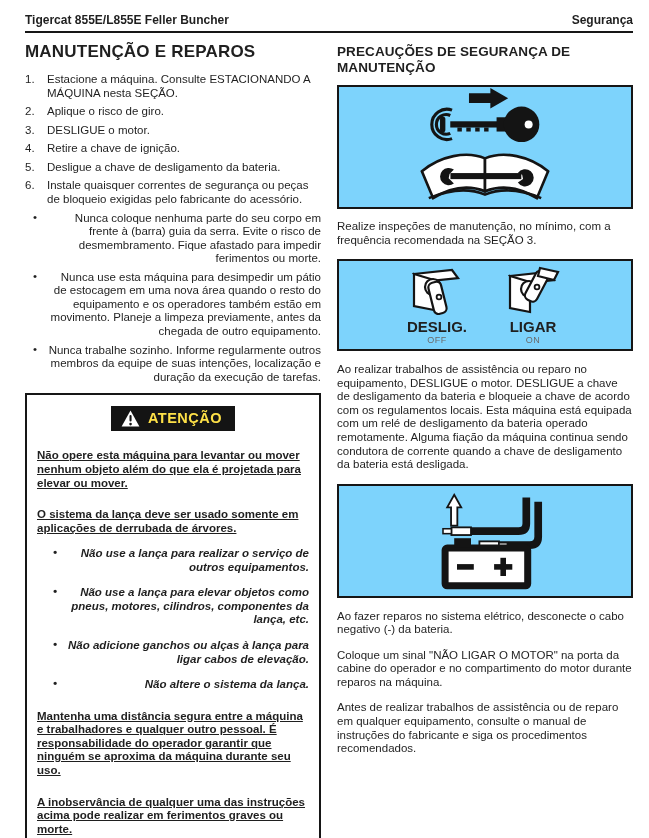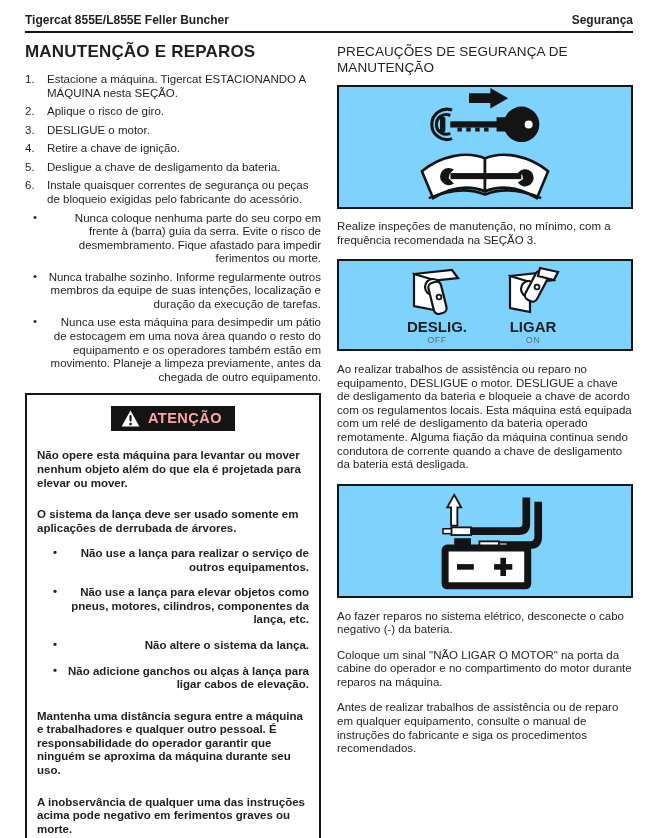--- a/index.html
+++ b/index.html
@@ -10,42 +10,42 @@
   .page{position:relative;width:649px;height:838px;}
   .pg-header{
     display:flex;justify-content:space-between;align-items:center;
     padding:13px 16px 0 25px;font-weight:bold;font-size:12px;
   }
   .pg-rule{height:0;border-bottom:2px solid #161616;margin:4px 16px 0 25px;}
   .columns{display:flex;gap:16px;padding:6px 16px 0 25px;font-size:11.5px;line-height:1.18;}
   .col{width:296px;flex:none;}
 
   .title-left{font-size:17px;font-weight:bold;margin:3px 0 11px 0;letter-spacing:.2px;}
-  .title-right{font-size:13.5px;font-weight:normal;margin:5px 0 10px 0;line-height:1.15;letter-spacing:.1px;}
+  .title-right{font-size:13.5px;font-weight:bold;margin:5px 0 10px 0;line-height:1.15;letter-spacing:.1px;}
 
   ol.steps{list-style:none;margin:0;padding:0;}
   ol.steps li{display:flex;margin-bottom:5px;}
   ol.steps .num{width:22px;flex:none;}
   ol.steps .txt{flex:1;}
 
   ul.dots{list-style:none;margin:2px 0 0 0;padding:0;}
   ul.dots li{position:relative;margin:0 0 5px 8px;padding-left:12px;text-align:right;}
   ul.dots li::before{content:"\2022";position:absolute;left:0;top:-1px;}
 
   .warnbox{
     border:2px solid #161616;margin-top:9px;padding:9px 10px 1px 10px;
     font-weight:bold;line-height:1.18;
   }
   .warnbanner{
-    background:#141414;color:#fca5a5;width:max-content;margin:2px auto 13px auto;
+    background:#141414;color:#fde047;width:max-content;margin:2px auto 13px auto;
     padding:4px 13px 4px 10px;font-size:14.5px;font-weight:bold;letter-spacing:.5px;
     display:flex;align-items:center;gap:8px;
   }
-  .warnbox p{margin:18px 0 12px 0;}
-  .warnbox ul.dots li{margin-left:16px;margin-bottom:12px;}
+  .warnbox p{margin:18px 0 12px 0;text-decoration:underline;}
+  .warnbox ul.dots li{margin-left:16px;margin-bottom:12px;font-style:italic;}
 
   .rc p{margin:0 0 12px 0;}
   .figbox{
     border:2px solid #161616;background:#7dd3fc;
     display:flex;flex-direction:column;align-items:center;justify-content:center;
   }
   .fig1{height:120px;margin:3px 0 11px 0;gap:6px;}
   .fig2{height:88px;margin:0 0 12px 0;}
   .fig3{height:110px;margin:0 0 12px 0;}
   .switchrow{display:flex;gap:22px;align-items:flex-end;}
@@ -66,21 +66,21 @@
   <div class="pg-rule"></div>
 
   <div class="columns">
 
     <section class="col">
       <h1 class="title-left">MANUTENÇÃO E REPAROS</h1>
 
       <ol class="steps">
         <li>
             <span class="num">1.</span>
-            <span class="txt">Estacione a máquina. Tigercat ESTACIONANDO A MÁQUINA nesta SEÇÃO.</span>
+            <span class="txt">Estacione a máquina. Consulte ESTACIONANDO A MÁQUINA nesta SEÇÃO.</span>
           </li>
         <li>
             <span class="num">2.</span>
             <span class="txt">Aplique o risco de giro.</span>
           </li>
         <li>
             <span class="num">3.</span>
             <span class="txt">DESLIGUE o motor.</span>
           </li>
         <li>
@@ -92,43 +92,43 @@
             <span class="txt">Desligue a chave de desligamento da bateria.</span>
           </li>
         <li>
             <span class="num">6.</span>
             <span class="txt">Instale quaisquer correntes de segurança ou peças de bloqueio exigidas pelo fabricante do acessório.</span>
           </li>
       </ol>
 
       <ul class="dots">
         <li>Nunca coloque nenhuma parte do seu corpo em frente à (barra) guia da serra. Evite o risco de desmembramento. Fique afastado para impedir ferimentos ou morte.</li>
+        <li>Nunca use esta máquina para desimpedir um pátio de estocagem em uma nova área quando o resto do equipamento e os operadores também estão em movimento. Planeje a limpeza previamente, antes da chegada de outro equipamento.</li>
         <li>Nunca trabalhe sozinho. Informe regularmente outros membros da equipe de suas intenções, localização e duração da execução de tarefas.</li>
-        <li>Nunca use esta máquina para desimpedir um pátio de estocagem em uma nova área quando o resto do equipamento e os operadores também estão em movimento. Planeje a limpeza previamente, antes da chegada de outro equipamento.</li>
       </ul>
 
       <div class="warnbox">
         <div class="warnbanner">
           <svg class="ic" width="19" height="17" viewBox="0 0 24 22">
             <path d="M12 0.5 L23.5 21.5 H0.5 Z" fill="#ffffff"></path>
             <rect x="10.7" y="6.5" width="2.7" height="8.5" rx="1.3" fill="#141414"></rect>
             <circle cx="12.05" cy="18.2" r="1.7" fill="#141414"></circle>
           </svg>
           <span>ATENÇÃO</span>
         </div>
         <p>Não opere esta máquina para levantar ou mover nenhum objeto além do que ela é projetada para elevar ou mover.</p>
         <p>O sistema da lança deve ser usado somente em aplicações de derrubada de árvores.</p>
         <ul class="dots">
           <li>Não use a lança para realizar o serviço de outros equipamentos.</li>
           <li>Não use a lança para elevar objetos como pneus, motores, cilindros, componentes da lança, etc.</li>
+          <li>Não adicione ganchos ou alças à lança para ligar cabos de elevação.</li>
           <li>Não altere o sistema da lança.</li>
-          <li>Não adicione ganchos ou alças à lança para ligar cabos de elevação.</li>
         </ul>
         <p>Mantenha uma distância segura entre a máquina e trabalhadores e qualquer outro pessoal. É responsabilidade do operador garantir que ninguém se aproxima da máquina durante seu uso.</p>
-        <p>A inobservância de qualquer uma das instruções acima pode negativo em ferimentos graves ou morte.</p>
+        <p>A inobservância de qualquer uma das instruções acima pode realizar em ferimentos graves ou morte.</p>
       </div>
     </section>
 
     <section class="col rc">
       <h2 class="title-right">PRECAUÇÕES DE SEGURANÇA DE MANUTENÇÃO</h2>
 
       <div class="figbox fig1">
         <svg class="ic" width="150" height="62" viewBox="0 0 150 62">
           <path d="M57 7 h24 v-6 l20 11.5 -20 11.5 v-6 h-24 z" fill="#141414"></path>
           <path d="M38 26 A17 17 0 1 0 38 58" fill="none" stroke="#141414" stroke-width="3.5"></path>

